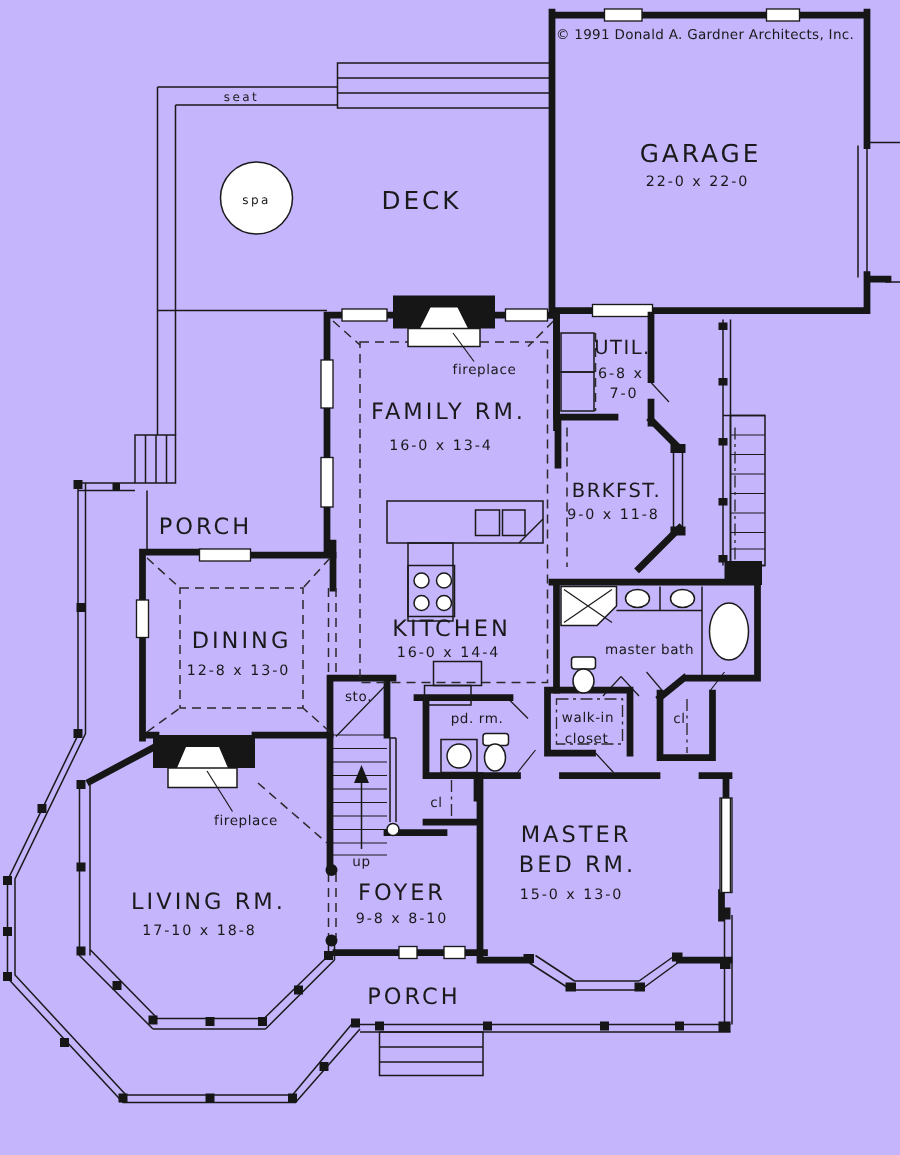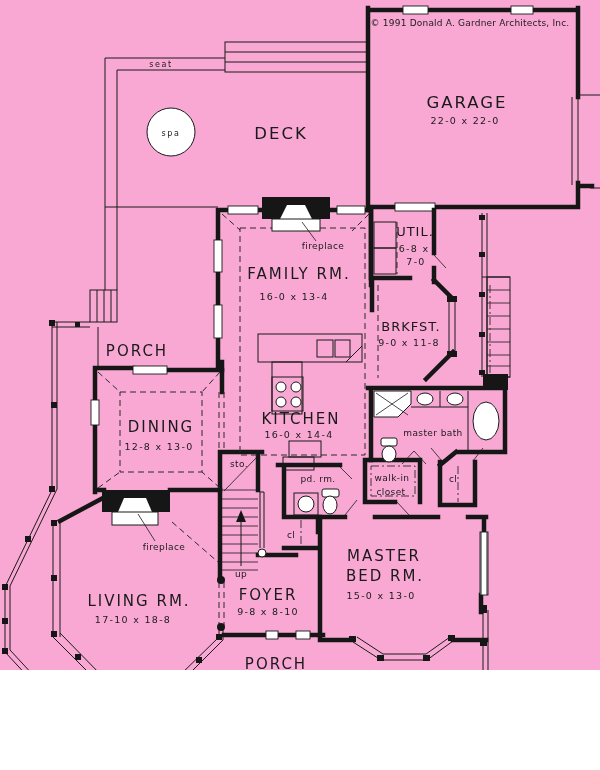--- a/index.html
+++ b/index.html
@@ -1,16 +1,16 @@
 <!DOCTYPE html>
 <html><head>
 <meta charset="utf-8">
 <style>
   html,body{margin:0;padding:0;background:#ffffff;}
-  #plan-wrap{position:relative;width:600px;height:670px;background:#f9a8d4;overflow:hidden;}
+  #plan-wrap{position:relative;width:600px;height:770px;background:#c4b5fd;overflow:hidden;}
   svg{display:block;}
   text{font-family:"DejaVu Sans","Liberation Sans",sans-serif;fill:#1a1a1a;text-anchor:middle;}
   .t-big{font-size:15px;letter-spacing:2px;}
   .t-garage{font-size:16.5px;letter-spacing:2px;}
   .t-med{font-size:13px;letter-spacing:1px;}
   .t-dim{font-size:9.5px;letter-spacing:1.3px;}
   .t-sm{font-size:9px;letter-spacing:0.4px;}
   .t-tiny{font-size:8px;letter-spacing:1.6px;}
   .t-copy{font-size:9px;letter-spacing:0.2px;}
   .wall{stroke:#161616;stroke-width:4.5;fill:none;stroke-linecap:square;}

